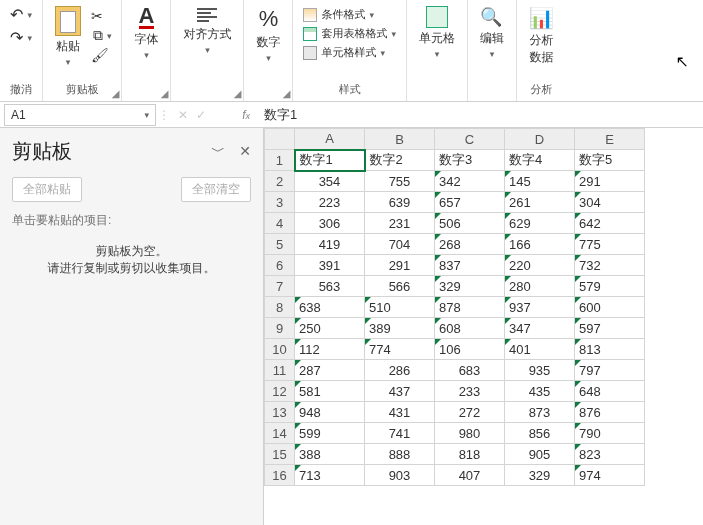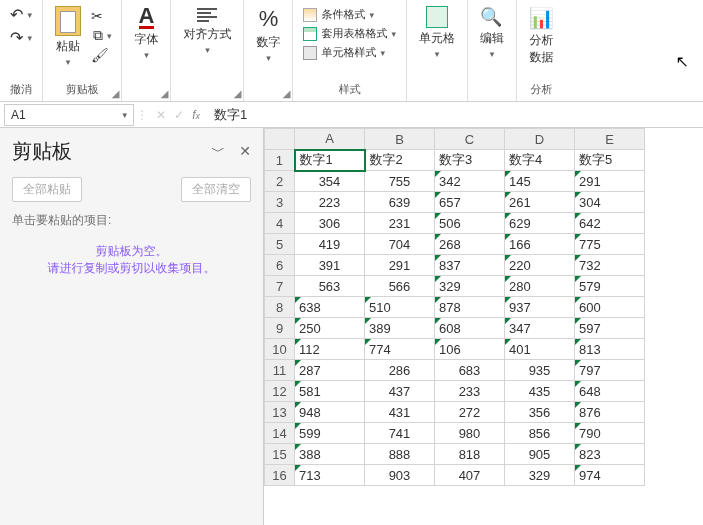--- a/index.html
+++ b/index.html
@@ -14,36 +14,36 @@
 .rbtn-label { font-size: 12px; color: #333; }
 .rbtn-small { font-size: 11px; color: #333; cursor: pointer; display: flex; align-items: center; gap: 4px; padding: 1px 2px; }
 .ico { display: inline-flex; align-items: center; justify-content: center; }
 .chev { font-size: 9px; color: #666; }
 .dlgbox { position: absolute; bottom: 2px; right: 2px; font-size: 10px; color: #888; cursor: pointer; }
 .rel { position: relative; }
 .vcol { display: flex; flex-direction: column; gap: 2px; align-items: flex-start; }
 
 
 .fbar-row { display: flex; align-items: center; height: 26px; border-bottom: 1px solid #d0d0d0; }
-.namebox { width: 130px; height: 22px; border: 1px solid #ccc; margin: 0 2px 0 4px; display: flex; align-items: center; padding: 0 6px; justify-content: space-between; background: #fff; }
+.namebox { width: 152px; height: 22px; border: 1px solid #ccc; margin: 0 2px 0 4px; display: flex; align-items: center; padding: 0 6px; justify-content: space-between; background: #fff; }
 .fbar-icons { display: flex; align-items: center; gap: 8px; padding: 0 8px; color: #888; }
 .fbar-input { flex: 1; padding: 0 6px; font-size: 13px; color: #333; }
 
 
 .main { display: flex; height: calc(525px - 102px - 26px); }
 
 
 .clip-pane { width: 264px; border-right: 1px solid #d0d0d0; background: #f5f5f5; padding: 10px 12px; }
 .clip-head { display: flex; align-items: center; justify-content: space-between; margin-bottom: 12px; }
 .clip-title { font-size: 20px; color: #222; }
 .clip-head-icons { display: flex; gap: 14px; color: #666; font-size: 14px; }
 .clip-btns { display: flex; gap: 10px; margin-bottom: 10px; justify-content: space-between; }
 .clip-btn { border: 1px solid #ccc; background: #fff; color: #aaa; padding: 3px 10px; font-size: 12px; border-radius: 2px; }
 .clip-sub { font-size: 12px; color: #737373; margin-bottom: 14px; }
-.clip-empty { text-align: center; font-size: 12px; color: #8b5cf6; }
+.clip-empty { text-align: center; font-size: 12px; color: #404040; }
 
 
 .grid-wrap { flex: 1; overflow: hidden; }
 table.sheet { border-collapse: collapse; table-layout: fixed; }
 table.sheet th, table.sheet td { border: 1px solid #d4d4d4; height: 21px; font-size: 13px; padding: 0 4px; background: #fff; }
 table.sheet th { background: #eee; color: #555; font-weight: normal; text-align: center; }
 th.rowhdr { width: 30px; background: #eee; text-align: center; }
 th.colhdr { width: 70px; }
 th.corner { width: 30px; background: #eee; }
 td.num { text-align: center; }
@@ -215,21 +215,21 @@
 
 <div class="fbar-row">
   <div class="namebox">
     <span>A1</span>
     <span class="chev">▾</span>
   </div>
   <span style="color:#ccc;">⋮</span>
   <div class="fbar-icons">
     <span style="color:#ccc;">✕</span>
     <span style="color:#ccc;">✓</span>
-    <span style="font-style:italic;">f<span style="font-size:9px;">x</span></span>
+    <span style="font-style:italic;margin-left:28px;">f<span style="font-size:9px;">x</span></span>
   </div>
   <div class="fbar-input">数字1</div>
 </div>
 
 <div class="main">
   <div class="clip-pane">
     <div class="clip-head">
       <div class="clip-title">剪贴板</div>
       <div class="clip-head-icons">
         <span>﹀</span>
@@ -350,21 +350,21 @@
             <td class="num">437</td>
             <td class="num">233</td>
             <td class="num">435</td>
             <td class="txt gt">648</td>
           </tr>
           <tr>
             <th class="rowhdr">13</th>
             <td class="txt gt">948</td>
             <td class="num">431</td>
             <td class="num">272</td>
-            <td class="num">356</td>
+            <td class="num">873</td>
             <td class="txt gt">876</td>
           </tr>
           <tr>
             <th class="rowhdr">14</th>
             <td class="txt gt">599</td>
             <td class="num">741</td>
             <td class="num">980</td>
             <td class="num">856</td>
             <td class="txt gt">790</td>
           </tr>

